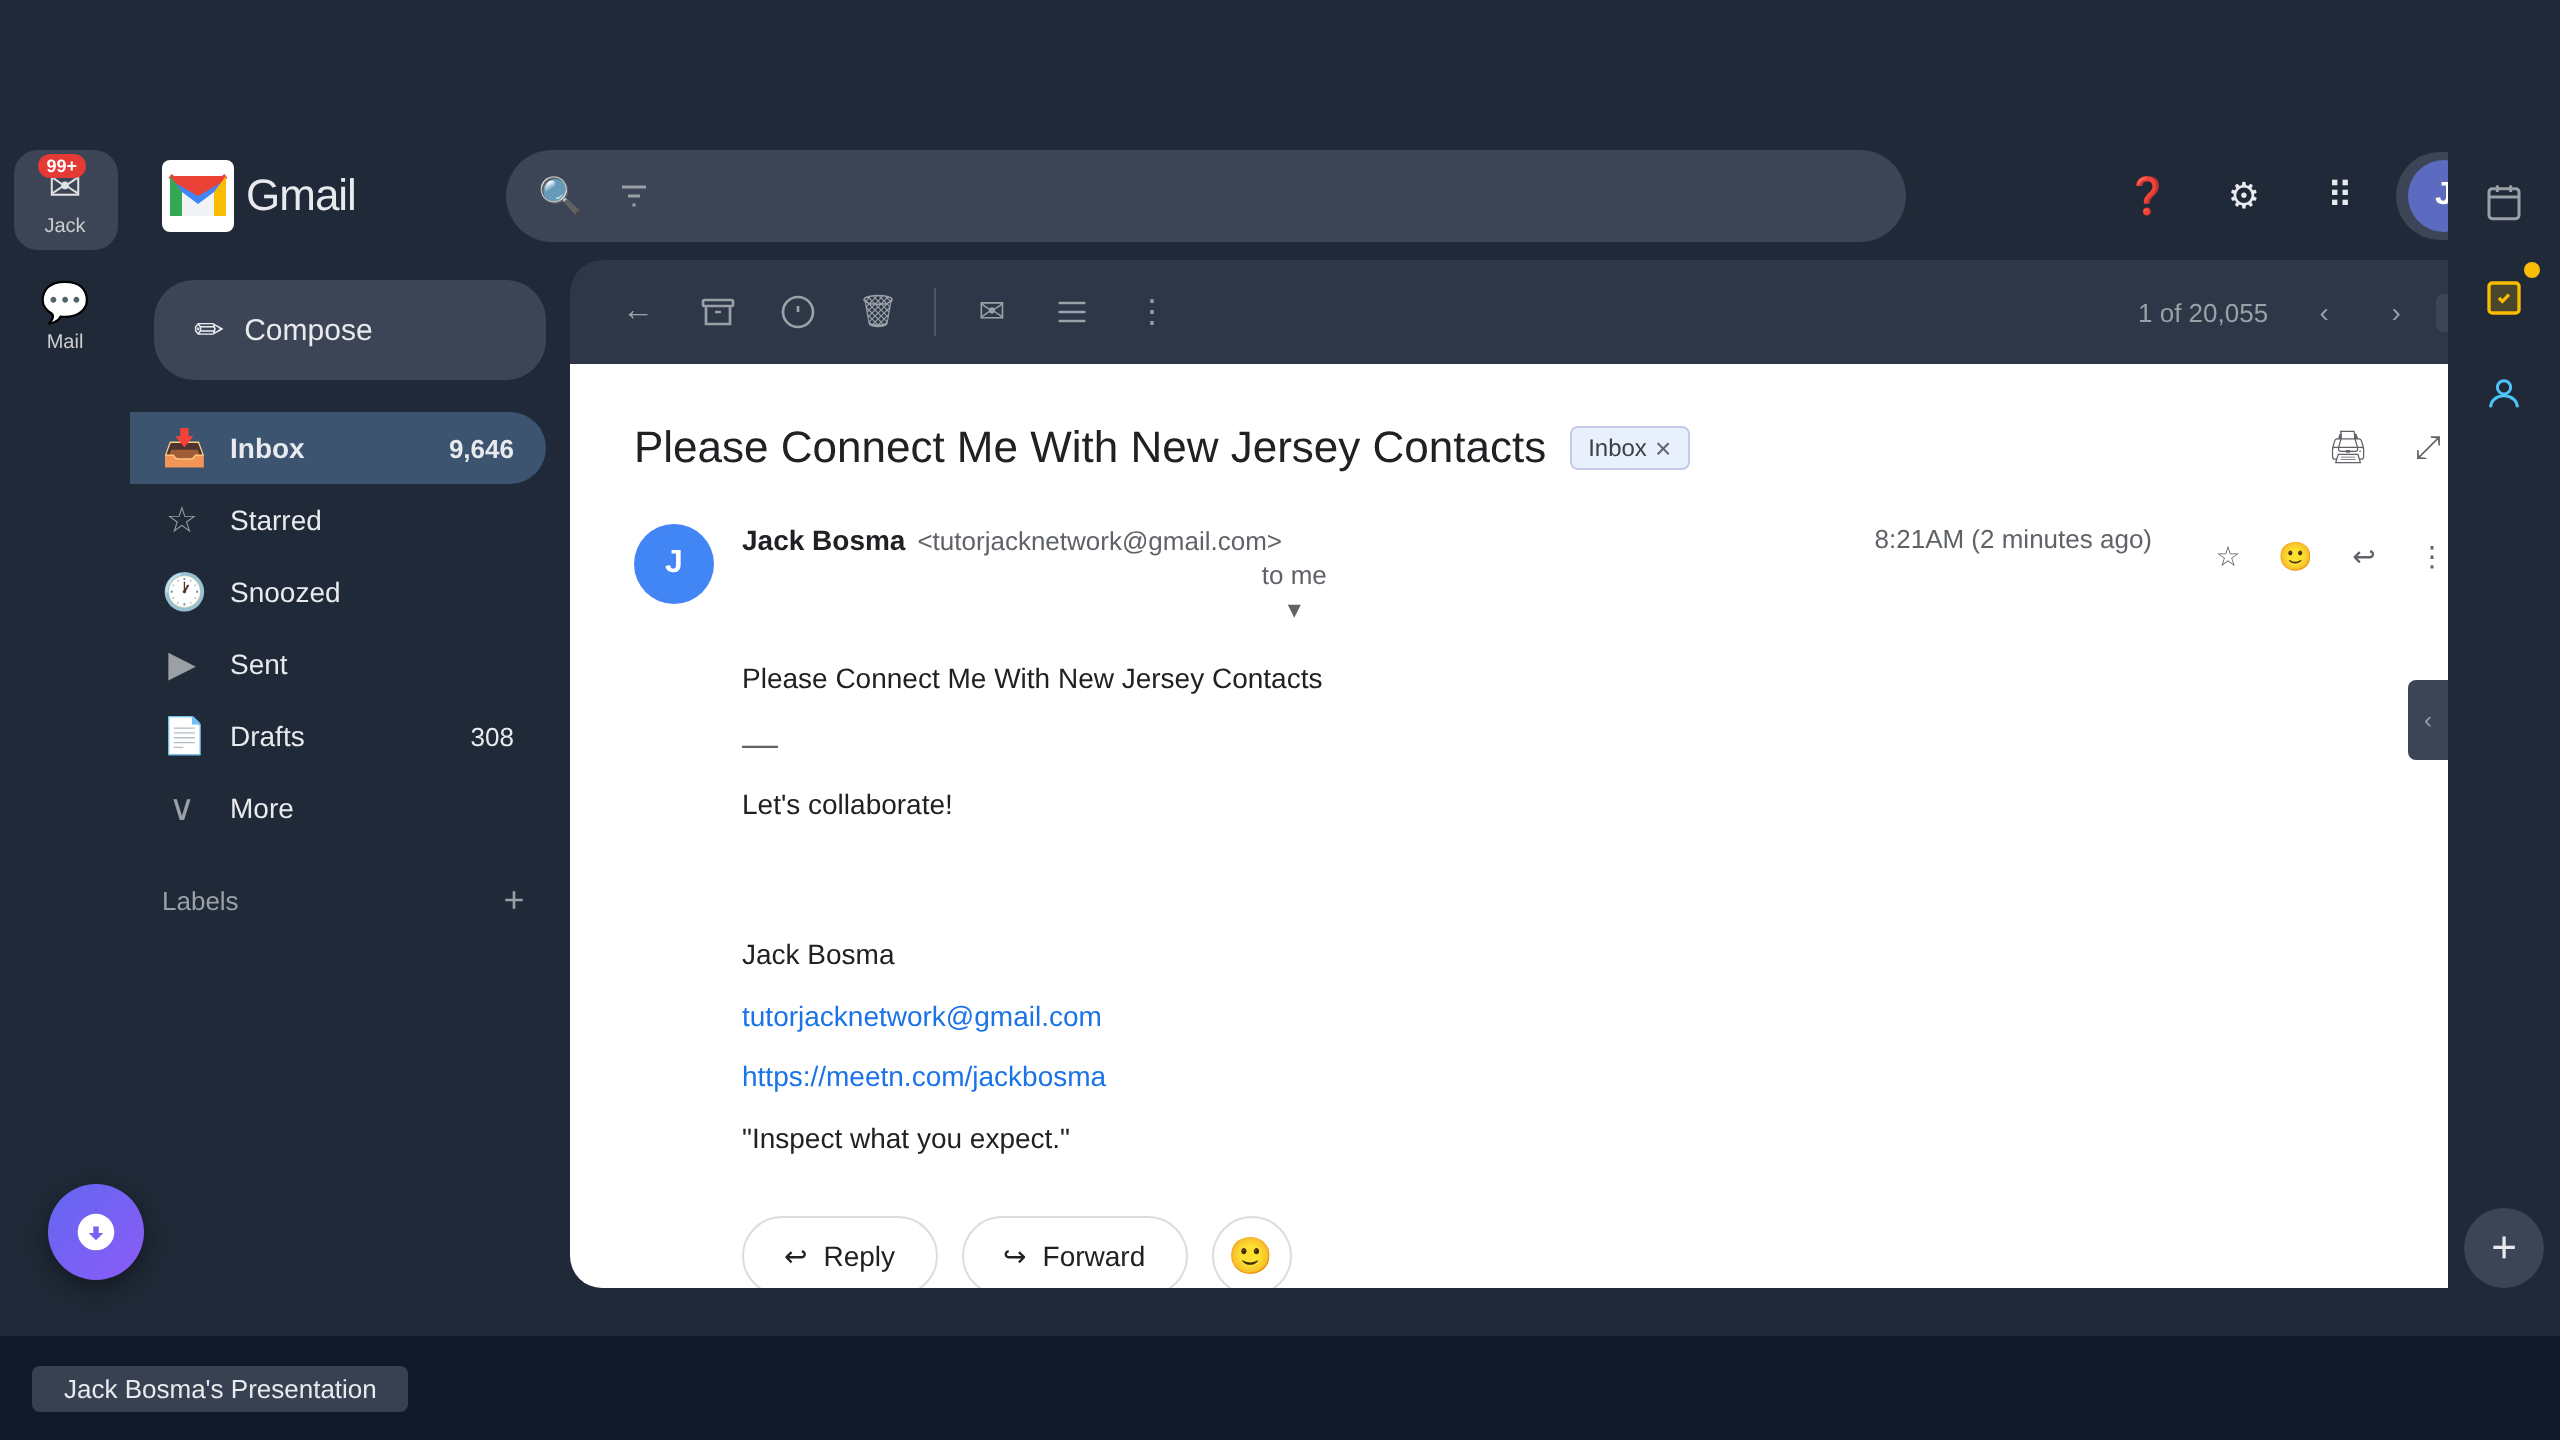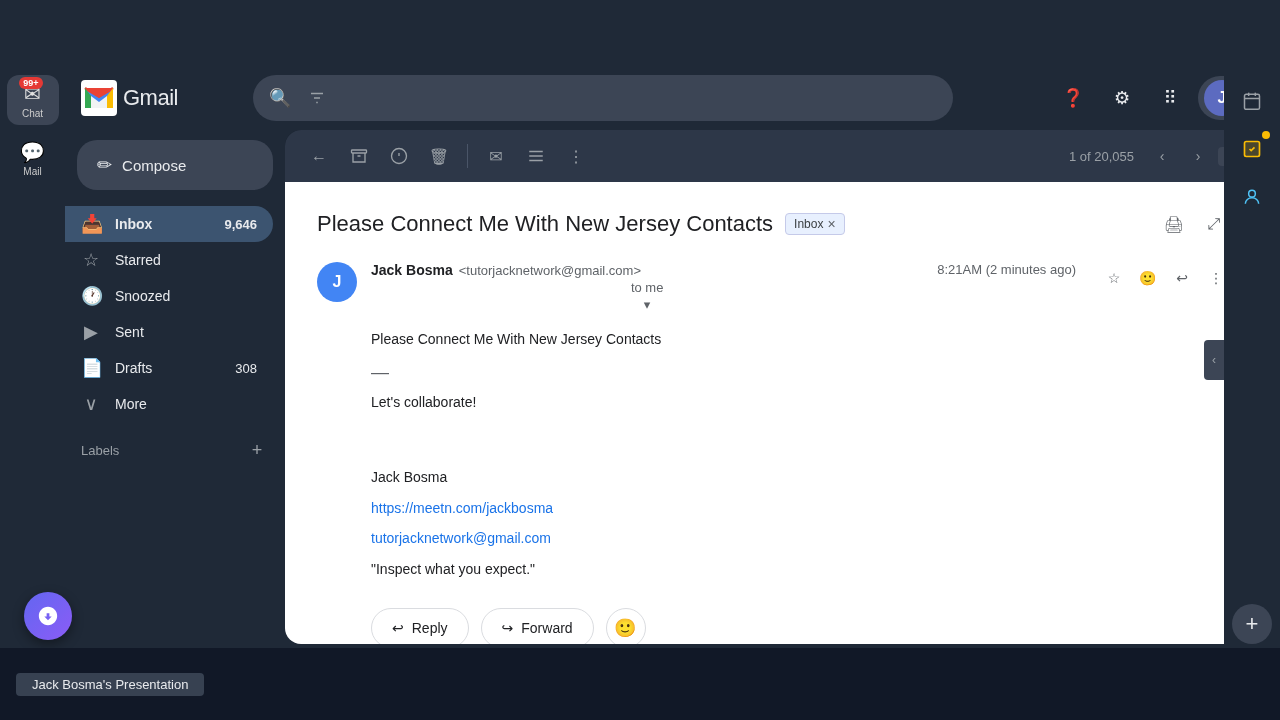--- a/index.html
+++ b/index.html
@@ -596,21 +596,21 @@
       justify-content: center;
       cursor: pointer;
       color: #9aa0a6;
       font-size: 12px;
     }
 
     
     .bottom-bar {
       position: absolute;
       bottom: 0; left: 0; right: 0;
-      height: 72px;
+      height: 52px;
       background: #111827;
       display: flex;
       align-items: center;
       padding: 0 16px;
     }
 
     .taskbar-item {
       background: #374151;
       padding: 4px 16px;
       border-radius: 4px;
@@ -639,21 +639,21 @@
   </style>
 </head>
 <body>
 
 <div class="top-bar"></div>
 
 <div class="icon-rail">
   <div class="rail-item active">
     <span style="font-size:20px;">✉</span>
     <span class="badge">99+</span>
-    <span class="label">Chat</span>
+    <span class="label">Jack</span>
   </div>
   <div class="rail-item">
     <span style="font-size:20px;">💬</span>
     <span class="label">Mail</span>
   </div>
 </div>
 
 <div class="gmail-header">
   <div class="gmail-logo">
     <div style="width:36px;height:36px;display:flex;align-items:center;justify-content:center;">
@@ -811,22 +811,22 @@
         </div>
       </div>
 
       <div class="email-body">
         <p>Please Connect Me With New Jersey Contacts</p>
         <div style="color:#5f6368;font-size:18px;margin:4px 0;">—</div>
         <p>Let's collaborate!</p>
         <br>
         <br>
         <p>Jack Bosma</p>
+        <p><a href="#">tutorjacknetwork@gmail.com</a></p>
         <p><a href="#">https://meetn.com/jackbosma</a></p>
-        <p><a href="#">tutorjacknetwork@gmail.com</a></p>
         <p>"Inspect what you expect."</p>
       </div>
 
       <div class="reply-section">
         <button class="reply-btn">
           <span>↩</span>
           <span>Reply</span>
         </button>
         <button class="reply-btn">
           <span>↪</span>

